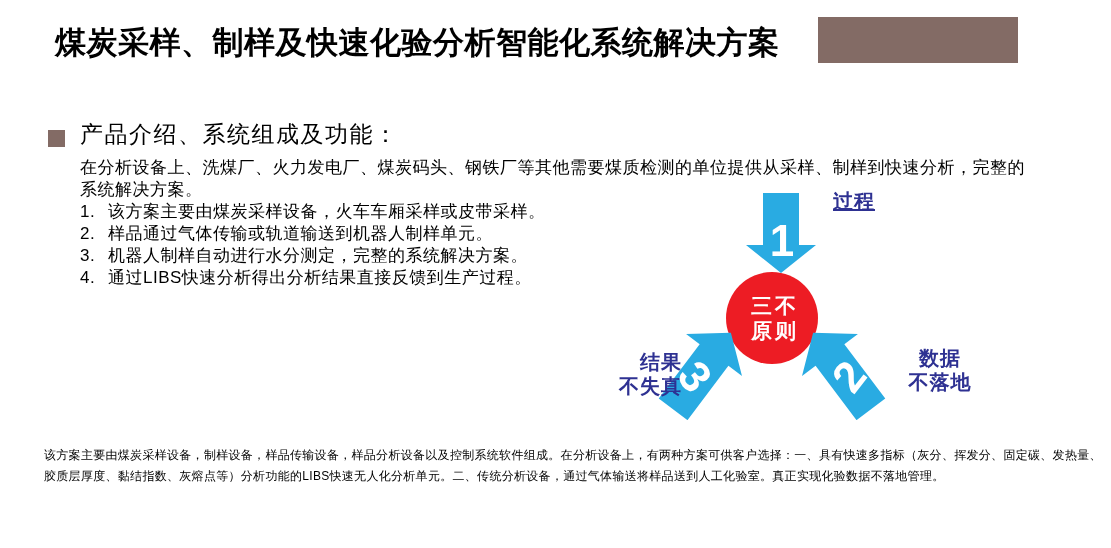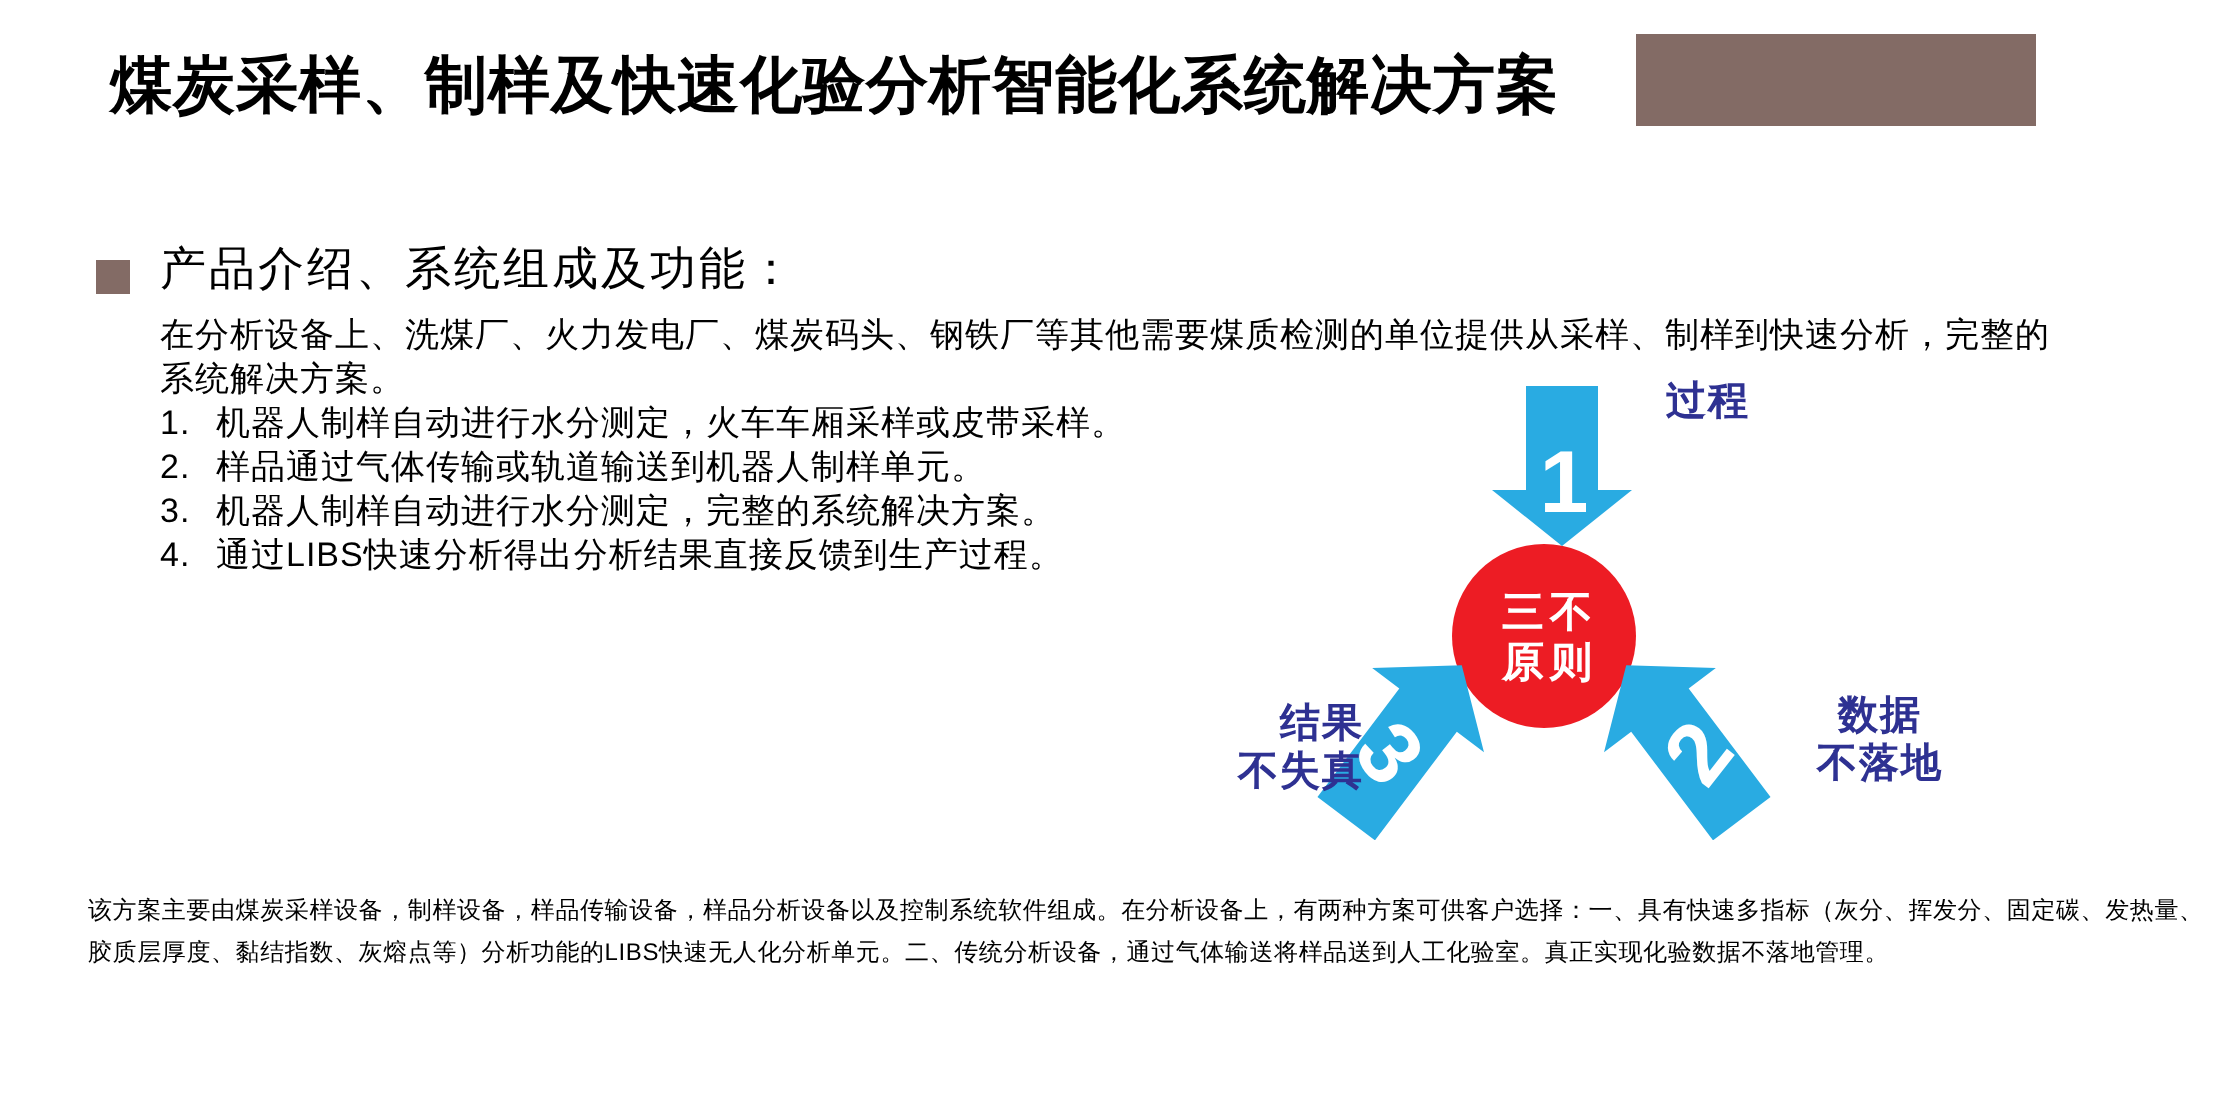--- a/index.html
+++ b/index.html
@@ -85,21 +85,21 @@
   .diagram svg { position: absolute; left: 0; top: 0; }
   .diagram-label {
     position: absolute;
     color: #2e3192;
     font-size: 20px;
     font-weight: bold;
     line-height: 24px;
     text-align: center;
     letter-spacing: 1px;
   }
-  .label-top    { left: 798px; top: 189px; width: 112px; }
+  .label-top    { left: 798px; top: 189px; width: 112px; text-decoration: underline; }
   .label-right  { left: 890px; top: 346px; width: 100px; }
   .label-left   { left: 586px; top: 350px; width: 96px; text-align: right;  }
   .footer-paragraph {
     position: absolute;
     left: 44px;
     top: 445px;
     width: 1064px;
     font-size: 12px;
     line-height: 21px;
     color: #000000;
@@ -126,21 +126,21 @@
   <div class="page-title">煤炭采样、制样及快速化验分析智能化系统解决方案</div>
   <div class="accent-bar"></div>
 
   <div class="section-bullet"></div>
   <div class="section-heading">产品介绍、系统组成及功能：</div>
 
   <div class="intro-paragraph">在分析设备上、洗煤厂、火力发电厂、煤炭码头、钢铁厂等其他需要煤质检测的单位提供从采样、制样到快速分析，完整的系统解决方案。</div>
 
   <div class="feature-list">
     <div class="list-item">
-      <span class="list-num">1.</span><span>机器人制样自动进行水分测定，火车车厢采样或皮带采样。</span>
+      <span class="list-num">1.</span><span>该方案主要由煤炭采样设备，火车车厢采样或皮带采样。</span>
     </div>
     <div class="list-item">
       <span class="list-num">2.</span><span>样品通过气体传输或轨道输送到机器人制样单元。</span>
     </div>
     <div class="list-item">
       <span class="list-num">3.</span><span>机器人制样自动进行水分测定，完整的系统解决方案。</span>
     </div>
     <div class="list-item">
       <span class="list-num">4.</span><span>通过LIBS快速分析得出分析结果直接反馈到生产过程。</span>
     </div>

